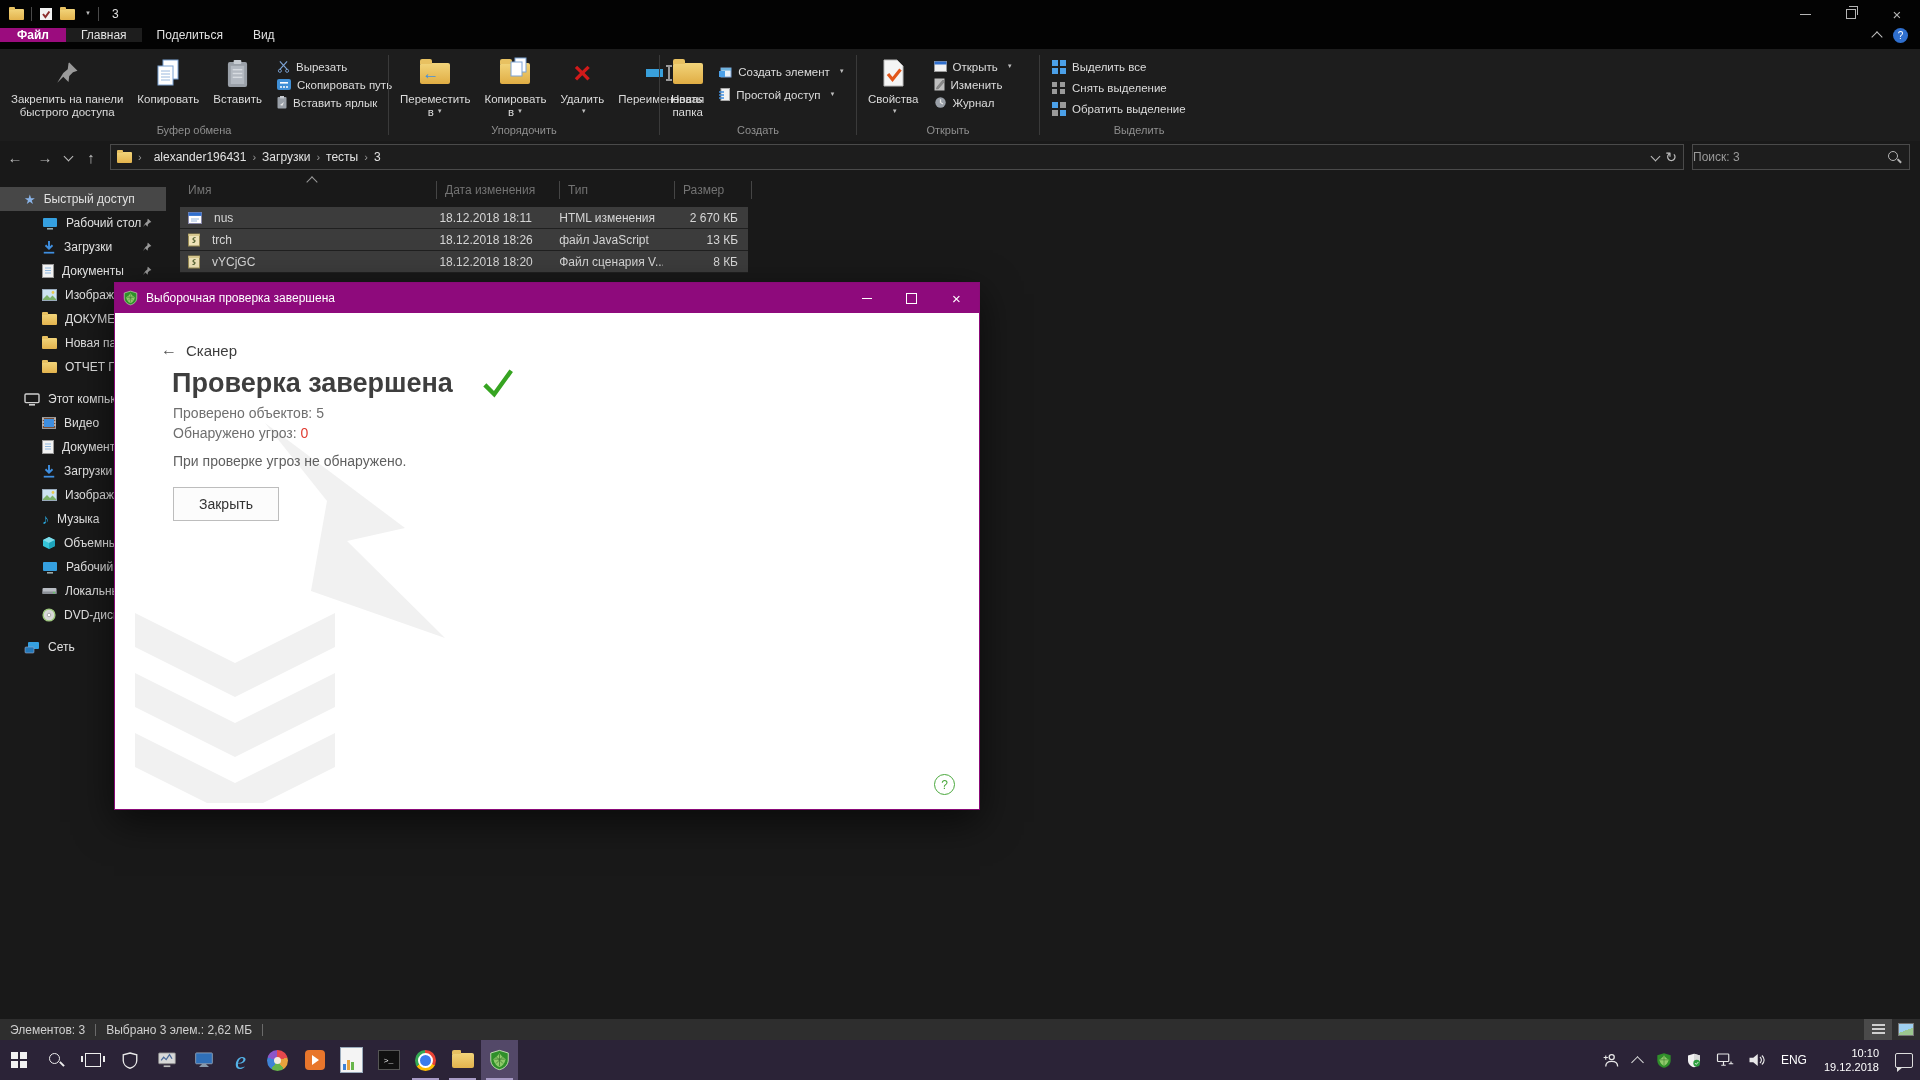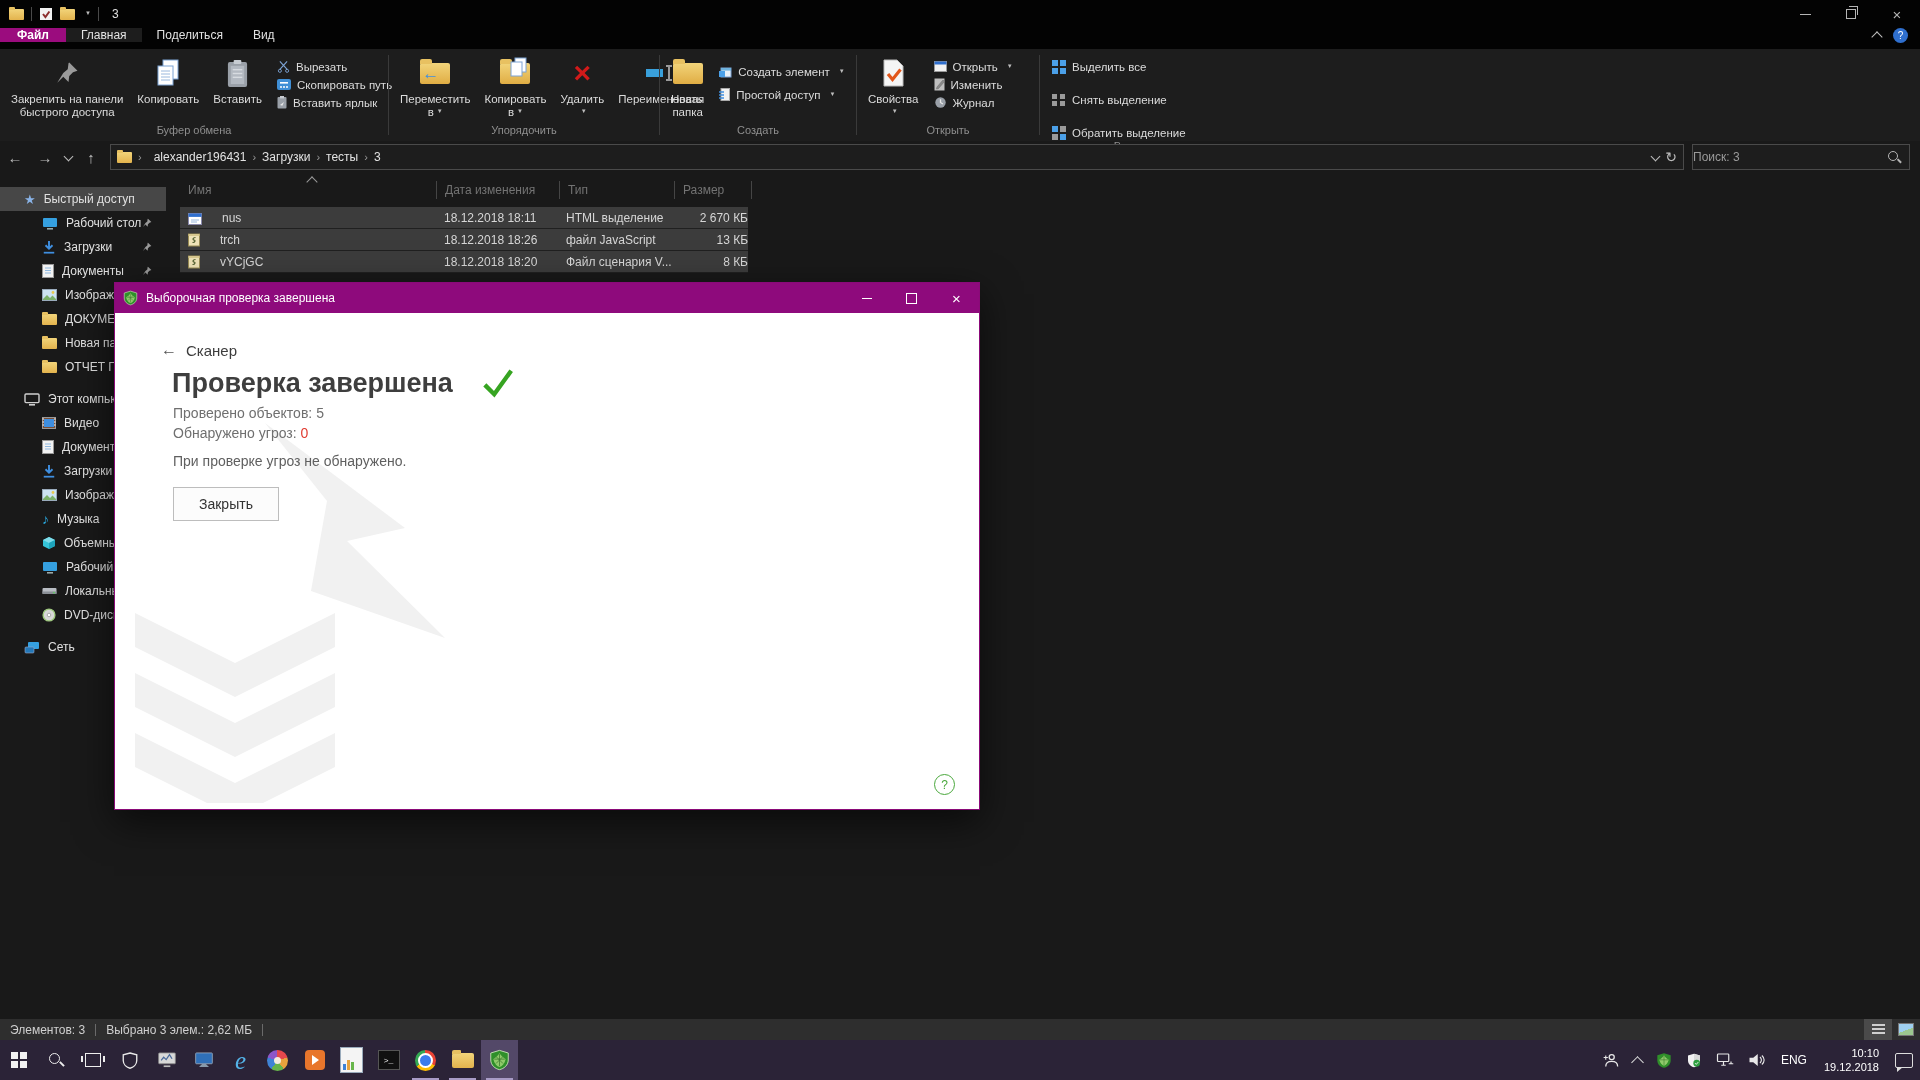--- a/index.html
+++ b/index.html
@@ -71,22 +71,22 @@
   .pin-ic{position:absolute;left:142px;top:7px}
   .sgap{height:8px}
 
   
   .filearea{position:absolute;left:166px;right:0;top:173px;bottom:21px;background:#191919}
   .sortmark{position:absolute;left:128px;top:1px;width:7px;height:7px;border-left:1px solid #9a9a9a;border-top:1px solid #9a9a9a;transform:rotate(45deg)}
   .fhead{display:flex;height:26px;align-items:center;color:#737373;font-size:12px;margin:4px 8px 4px 14px;position:relative}
   .fcol{padding-left:8px;border-right:1px solid #454545;height:18px;display:flex;align-items:center}
   .c-name{width:248px}.c-date{width:114px}.c-type{width:106px}.c-size{width:68px}
   .frow{display:flex;height:21px;align-items:center;background:#3c3c3c;margin-left:14px;width:568px;font-size:12px;color:#d6d6d6;border-bottom:1px solid #202020}
-  .cell{padding-left:8px;display:flex;align-items:flex-end;gap:20px;overflow:hidden;white-space:nowrap}
-  .cell.num{justify-content:flex-end;}
+  .cell{padding-left:8px;display:flex;align-items:center;gap:12px;overflow:hidden;white-space:nowrap}
+  .cell.num{justify-content:flex-end;padding-right:10px}
 
   
   .statusbar{position:absolute;left:0;right:0;bottom:0;height:21px;background:#2e2e2e;display:flex;align-items:center;color:#cfcfcf;font-size:12px;padding-left:10px;gap:10px}
   .sbsep{width:1px;height:12px;background:#6a6a6a}
   .sb-icons{margin-left:auto;display:flex;height:100%}
   .sbicon{width:28px;display:flex;align-items:center;justify-content:center}
   .sbicon.sel{background:#4a4a4a}
   .det-ic{width:13px;height:11px;background:repeating-linear-gradient(#cfcfcf 0 2px,transparent 2px 4px)}
   .thumb-ic{width:14px;height:11px;background:linear-gradient(160deg,#9fd0f0 55%,#9cc98f 55%);border:1px solid #777}
 
@@ -413,21 +413,21 @@
               <span>Журнал</span>
             </div>
           </div>
         </div>
         <div class="rlabel">Открыть</div>
       </div>
       <div class="rsep"></div>
 
       <div class="rgroup" style="width:198px">
         <div class="rbody">
-          <div class="smallstack" style="gap:18px">
+          <div class="smallstack" style="gap:6px">
             <div class="smallbtn">
               <span class="grid4">
                   <i></i>
                   <i></i>
                   <i></i>
                   <i></i>
                 </span>
               <span>Выделить все</span>
             </div>
             <div class="smallbtn">
@@ -672,21 +672,21 @@
           <span class="ic">
               <svg width="14" height="12" viewBox="0 0 14 12">
                 <rect x="0.5" y="0.5" width="13" height="11" fill="#fff" stroke="#88a"></rect>
                 <rect x="0.5" y="0.5" width="13" height="3.4" fill="#2f6fce"></rect>
                 <path d="M3 7 h8 M3 9 h6" stroke="#9ab8dd" stroke-width="1"></path>
               </svg>
             </span>
           <span>nus</span>
         </span>
         <span class="cell c-date">18.12.2018 18:11</span>
-        <span class="cell c-type">HTML выделение</span>
+        <span class="cell c-type">HTML изменения</span>
         <span class="cell c-size num">2 670 КБ</span>
       </div>
       <div class="frow">
         <span class="cell c-name">
           <span class="ic">
               <svg width="12" height="14" viewBox="0 0 12 14">
                 <rect x="0.5" y="1" width="11" height="12" fill="#efe3b8" stroke="#998c55"></rect>
                 <rect x="0.5" y="1" width="11" height="2" fill="#d8c98f"></rect>
                 <path d="M7.5 4.5 C4.5 4.5 4.5 7 6 7 C7.5 7 7.5 9.5 4.5 9.5" stroke="#4a5a2a" stroke-width="1.1" fill="none"></path>
               </svg>

